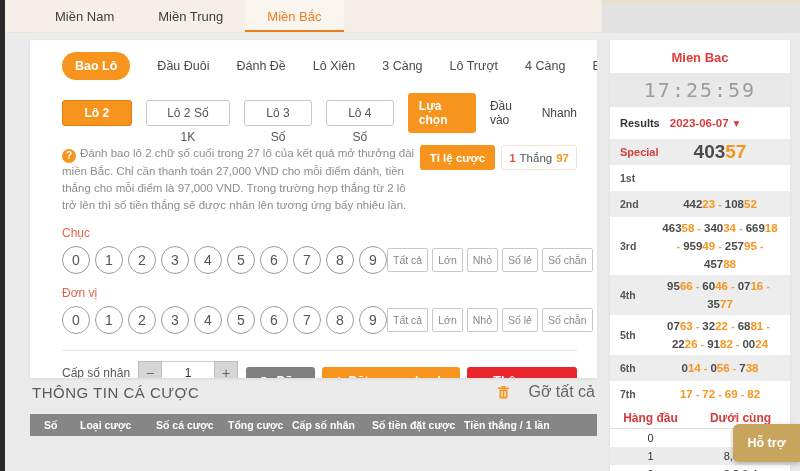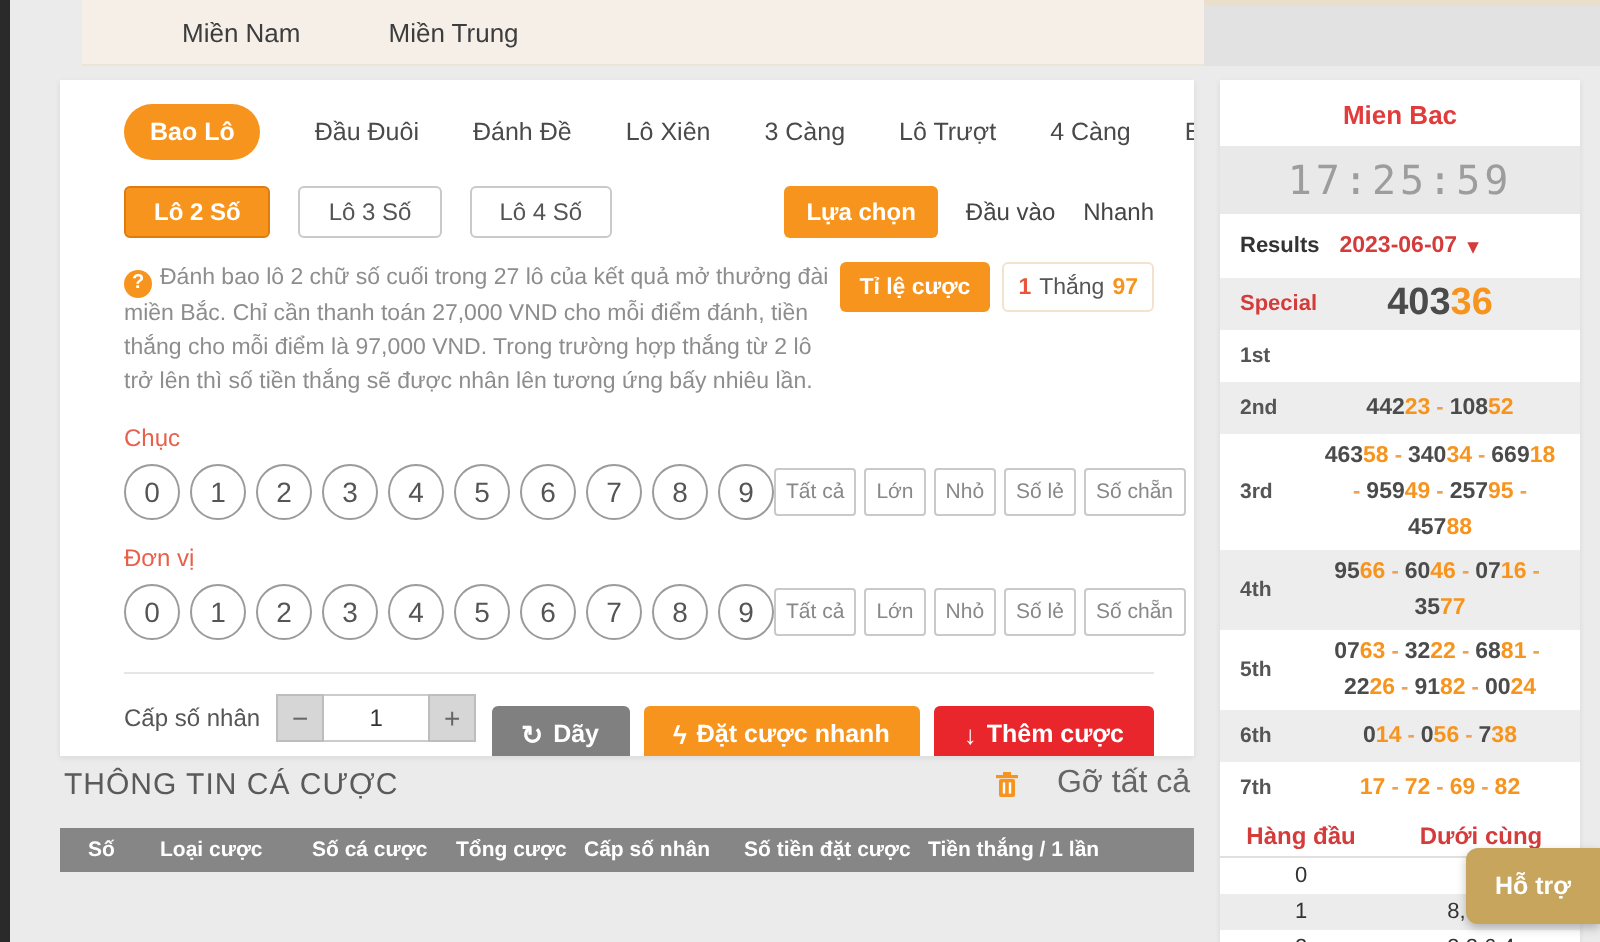--- a/index.html
+++ b/index.html
@@ -2,21 +2,21 @@
 <html><head>
 <meta charset="utf-8">
 <style>
   * { margin:0; padding:0; box-sizing:border-box; }
   html,body { width:800px; height:471px; overflow:hidden; background:#ebebeb;
               font-family:"Liberation Sans","DejaVu Sans",sans-serif; }
   .left-strip { position:absolute; left:0; top:0; width:5px; height:471px; background:#2a2a2a; }
 
   
   .topbar-left { position:absolute; left:5px; top:0; width:597px; height:33px;
-                 background:#f5efe7; border-bottom:1px solid #eee4d6; display:flex; padding-left:28px;margin-left:36px; }
+                 background:#f5efe7; border-bottom:1px solid #eee4d6; display:flex; padding-left:28px; }
   .topbar-right { position:absolute; left:602px; top:0; width:198px; height:33px;
                   background:#e2e2e2; border-top:3px solid #eadfcb; }
   .region-tab { line-height:33px; padding:0 22px; font-size:13px; color:#3d3d3d; cursor:pointer; }
   .region-tab.active { background:#faf5ee; color:#ef7c1c; border-bottom:2px solid #ef7c1c; }
 
   
   .main-card { position:absolute; left:30px; top:40px; width:567px; height:338px;
                background:#fff; box-shadow:0 1px 3px rgba(0,0,0,.08); padding:10px 20px 0 32px; overflow:hidden; }
 
   .nav-tabs { display:flex; align-items:center; gap:27px; margin-top:2px; }
@@ -117,38 +117,40 @@
   .trash-svg { width:11px; height:13px; }
 </style>
 </head>
 <body>
 
 <div class="left-strip"></div>
 
 <div class="topbar-left">
   <div class="region-tab">Miền Nam</div>
   <div class="region-tab">Miền Trung</div>
+  <div class="region-tab active">Miền Bắc</div>
 </div>
 <div class="topbar-right"></div>
 
 <div class="main-card">
 
   <div class="nav-tabs">
     <div class="nav-tab active">Bao Lô</div>
     <div class="nav-tab">Đầu Đuôi</div>
     <div class="nav-tab">Đánh Đề</div>
     <div class="nav-tab">Lô Xiên</div>
     <div class="nav-tab">3 Càng</div>
     <div class="nav-tab">Lô Trượt</div>
     <div class="nav-tab">4 Càng</div>
     <div class="nav-tab">Báo cáo đặt cược</div>
   </div>
 
   <div class="subnav">
     <button class="bet-type active">Lô 2 Số</button>
+    <button class="bet-type">Lô 2 Số 1K</button>
     <button class="bet-type">Lô 3 Số</button>
     <button class="bet-type">Lô 4 Số</button>
     <div class="mode-group">
       <div class="mode active">Lựa chọn</div>
       <div class="mode">Đầu vào</div>
       <div class="mode">Nhanh</div>
     </div>
   </div>
 
   <div class="desc-row">
@@ -274,21 +276,21 @@
     <span class="rlabel">Results</span>
     <span class="sb-date">
       <span>2023-06-07</span>
       <span>▾</span>
     </span>
   </div>
 
   <div class="prize-row alt">
     <span class="prize-label special">Special</span>
     <span class="prize-nums">
-        <span class="num big"><i>403</i><b>36</b></span>
+        <span class="num big"><i>403</i><b>57</b></span>
       </span>
   </div>
   <div class="prize-row">
     <span class="prize-label">1st</span>
   </div>
   <div class="prize-row alt">
     <span class="prize-label">2nd</span>
     <span class="prize-nums">
       <span class="num"><i>442</i><b>23</b></span>
         <span class="sep">-</span>

